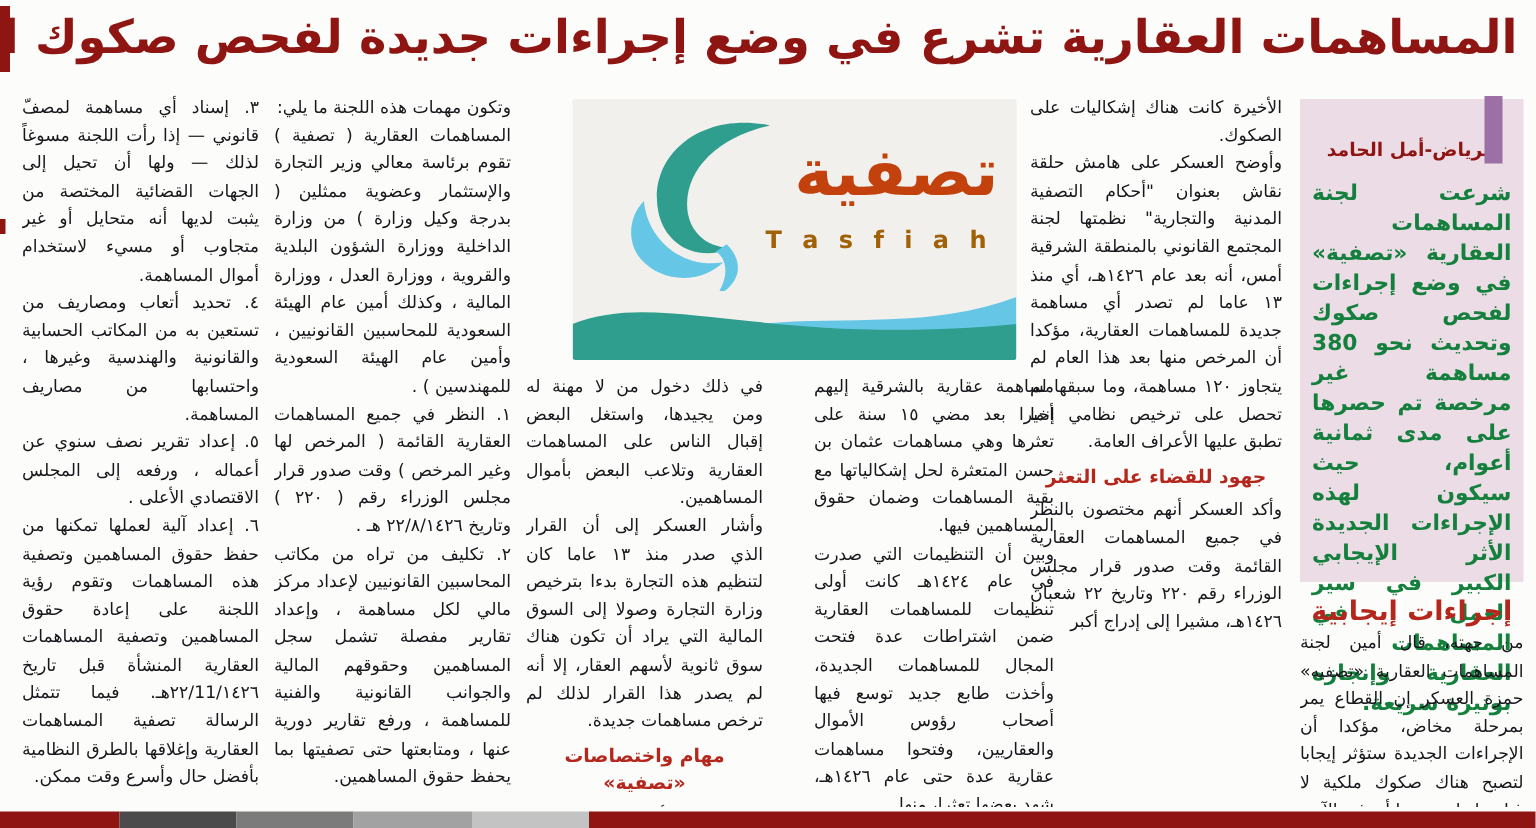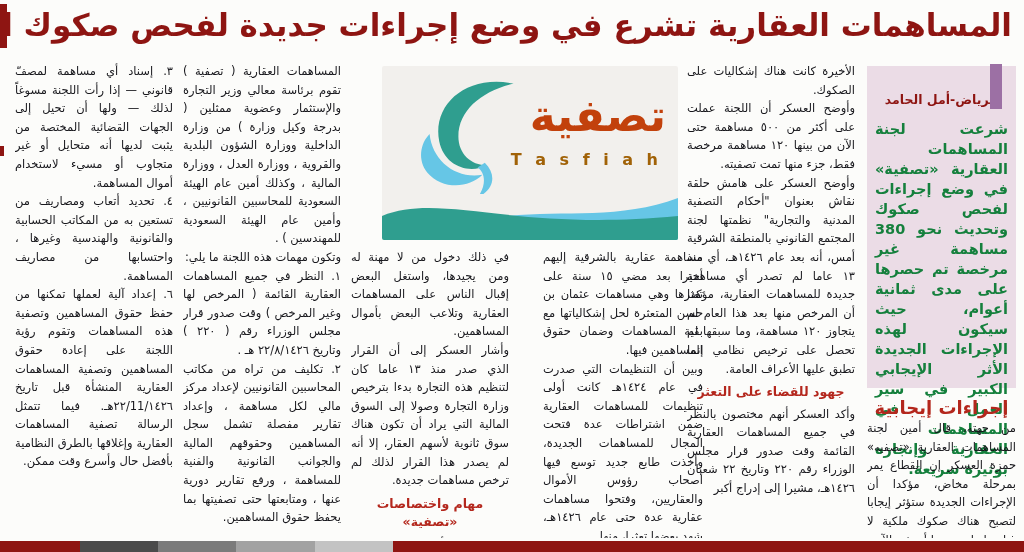--- a/index.html
+++ b/index.html
@@ -94,48 +94,48 @@
     <div class="accent-bar"></div>
     <p class="byline">الرياض-أمل الحامد</p>
     <p class="lead-body">شرعت لجنة المساهمات العقارية «تصفية» في وضع إجراءات لفحص صكوك وتحديث نحو 380 مساهمة غير مرخصة تم حصرها على مدى ثمانية أعوام، حيث سيكون لهذه الإجراءات الجديدة الأثر الإيجابي الكبير في سير العمل في المساهمات العقارية وإنجازه بوتيرة سريعة.</p>
   </div>
 
   <h2 class="sub-heading">إجراءات إيجابية</h2>
   <p class="sub-body">من جهته، قال أمين لجنة المساهمات العقارية «تصفيه» حمزة العسكر إن القطاع يمر بمرحلة مخاض، مؤكدا أن الإجراءات الجديدة ستؤثر إيجابا لتصبح هناك صكوك ملكية لا غبار عليها، موضحا أنه في الآونة</p>
 
   <div class="col" id="col1">
     <p>الأخيرة كانت هناك إشكاليات على الصكوك.</p>
-    <p>وأوضح العسكر أن اللجنة عملت على أكثر من ٥٠٠ مساهمة حتى الآن من بينها ١٢٠ مساهمة مرخصة فقط، جزء منها تمت تصفيته.</p>
     <p>وأوضح العسكر على هامش حلقة نقاش بعنوان "أحكام التصفية المدنية والتجارية" نظمتها لجنة المجتمع القانوني بالمنطقة الشرقية أمس، أنه بعد عام ١٤٢٦هـ، أي منذ ١٣ عاما لم تصدر أي مساهمة جديدة للمساهمات العقارية، مؤكدا أن المرخص منها بعد هذا العام لم يتجاوز ١٢٠ مساهمة، وما سبقها لم تحصل على ترخيص نظامي إنما تطبق عليها الأعراف العامة.</p>
     <h3 class="col-heading">جهود للقضاء على التعثر</h3>
     <p>وأكد العسكر أنهم مختصون بالنظر في جميع المساهمات العقارية القائمة وقت صدور قرار مجلس الوزراء رقم ٢٢٠ وتاريخ ٢٢ شعبان ١٤٢٦هـ، مشيرا إلى إدراج أكبر</p>
   </div>
 
   <div class="col" id="col2">
     <p>مساهمة عقارية بالشرقية إليهم أخيرا بعد مضي ١٥ سنة على تعثرها وهي مساهمات عثمان بن حسن المتعثرة لحل إشكالياتها مع بقية المساهمات وضمان حقوق المساهمين فيها.</p>
     <p>وبين أن التنظيمات التي صدرت في عام ١٤٢٤هـ كانت أولى تنظيمات للمساهمات العقارية ضمن اشتراطات عدة فتحت المجال للمساهمات الجديدة، وأخذت طابع جديد توسع فيها أصحاب رؤوس الأموال والعقاريين، وفتحوا مساهمات عقارية عدة حتى عام ١٤٢٦هـ، شهد بعضها تعثرا، منها</p>
   </div>
 
   <div class="col" id="col3">
     <p>في ذلك دخول من لا مهنة له ومن يجيدها، واستغل البعض إقبال الناس على المساهمات العقارية وتلاعب البعض بأموال المساهمين.</p>
     <p>وأشار العسكر إلى أن القرار الذي صدر منذ ١٣ عاما كان لتنظيم هذه التجارة بدءا بترخيص وزارة التجارة وصولا إلى السوق المالية التي يراد أن تكون هناك سوق ثانوية لأسهم العقار، إلا أنه لم يصدر هذا القرار لذلك لم ترخص مساهمات جديدة.</p>
     <h3 class="col-heading">مهام واختصاصات «تصفية»</h3>
     <p>الجدير بالذكر أن تشكيل لجنة</p>
   </div>
 
   <div class="col" id="col4">
+    <p>وتكون مهمات هذه اللجنة ما يلي:</p>
     <p>المساهمات العقارية ( تصفية ) تقوم برئاسة معالي وزير التجارة والإستثمار وعضوية ممثلين ( بدرجة وكيل وزارة ) من وزارة الداخلية ووزارة الشؤون البلدية والقروية ، ووزارة العدل ، ووزارة المالية ، وكذلك أمين عام الهيئة السعودية للمحاسبين القانونيين ، وأمين عام الهيئة السعودية للمهندسين ) .</p>
-    <p>وتكون مهمات هذه اللجنة ما يلي:</p>
     <p>١. النظر في جميع المساهمات العقارية القائمة ( المرخص لها وغير المرخص ) وقت صدور قرار مجلس الوزراء رقم ( ٢٢٠ ) وتاريخ ٢٢/٨/١٤٢٦ هـ .</p>
     <p>٢. تكليف من تراه من مكاتب المحاسبين القانونيين لإعداد مركز مالي لكل مساهمة ، وإعداد تقارير مفصلة تشمل سجل المساهمين وحقوقهم المالية والجوانب القانونية والفنية للمساهمة ، ورفع تقارير دورية عنها ، ومتابعتها حتى تصفيتها بما يحفظ حقوق المساهمين.</p>
   </div>
 
   <div class="col" id="col5">
     <p>٣. إسناد أي مساهمة لمصفّ قانوني — إذا رأت اللجنة مسوغاً لذلك — ولها أن تحيل إلى الجهات القضائية المختصة من يثبت لديها أنه متحايل أو غير متجاوب أو مسيء لاستخدام أموال المساهمة.</p>
     <p>٤. تحديد أتعاب ومصاريف من تستعين به من المكاتب الحسابية والقانونية والهندسية وغيرها ، واحتسابها من مصاريف المساهمة.</p>
+    <p>٥. إعداد تقرير نصف سنوي عن أعماله ، ورفعه إلى المجلس الاقتصادي الأعلى .</p>
     <p>٦. إعداد آلية لعملها تمكنها من حفظ حقوق المساهمين وتصفية هذه المساهمات وتقوم رؤية اللجنة على إعادة حقوق المساهمين وتصفية المساهمات العقارية المنشأة قبل تاريخ ٢٢/11/١٤٢٦هـ. فيما تتمثل الرسالة تصفية المساهمات العقارية وإغلاقها بالطرق النظامية بأفضل حال وأسرع وقت ممكن.</p>
   </div>
 
   <div class="logo-block">
     <svg class="logo-mark" width="120" height="120" viewBox="0 0 100 100" aria-hidden="true">
       <path d="M88 8 C48 0 20 26 26 56 C30 76 50 84 66 76 C52 76 42 66 42 52 C42 30 62 14 88 8 Z" fill="#2f9e8f"></path>
       <path d="M18 50 C20 72 40 88 62 84 C50 96 28 96 16 82 C8 72 10 58 18 50 Z" fill="#66c6e6"></path>
       <path d="M64 74 C74 84 72 96 58 103 C66 92 64 82 58 78 Z" fill="#66c6e6"></path>
     </svg>
     <p class="logo-ar">تصفية</p>

